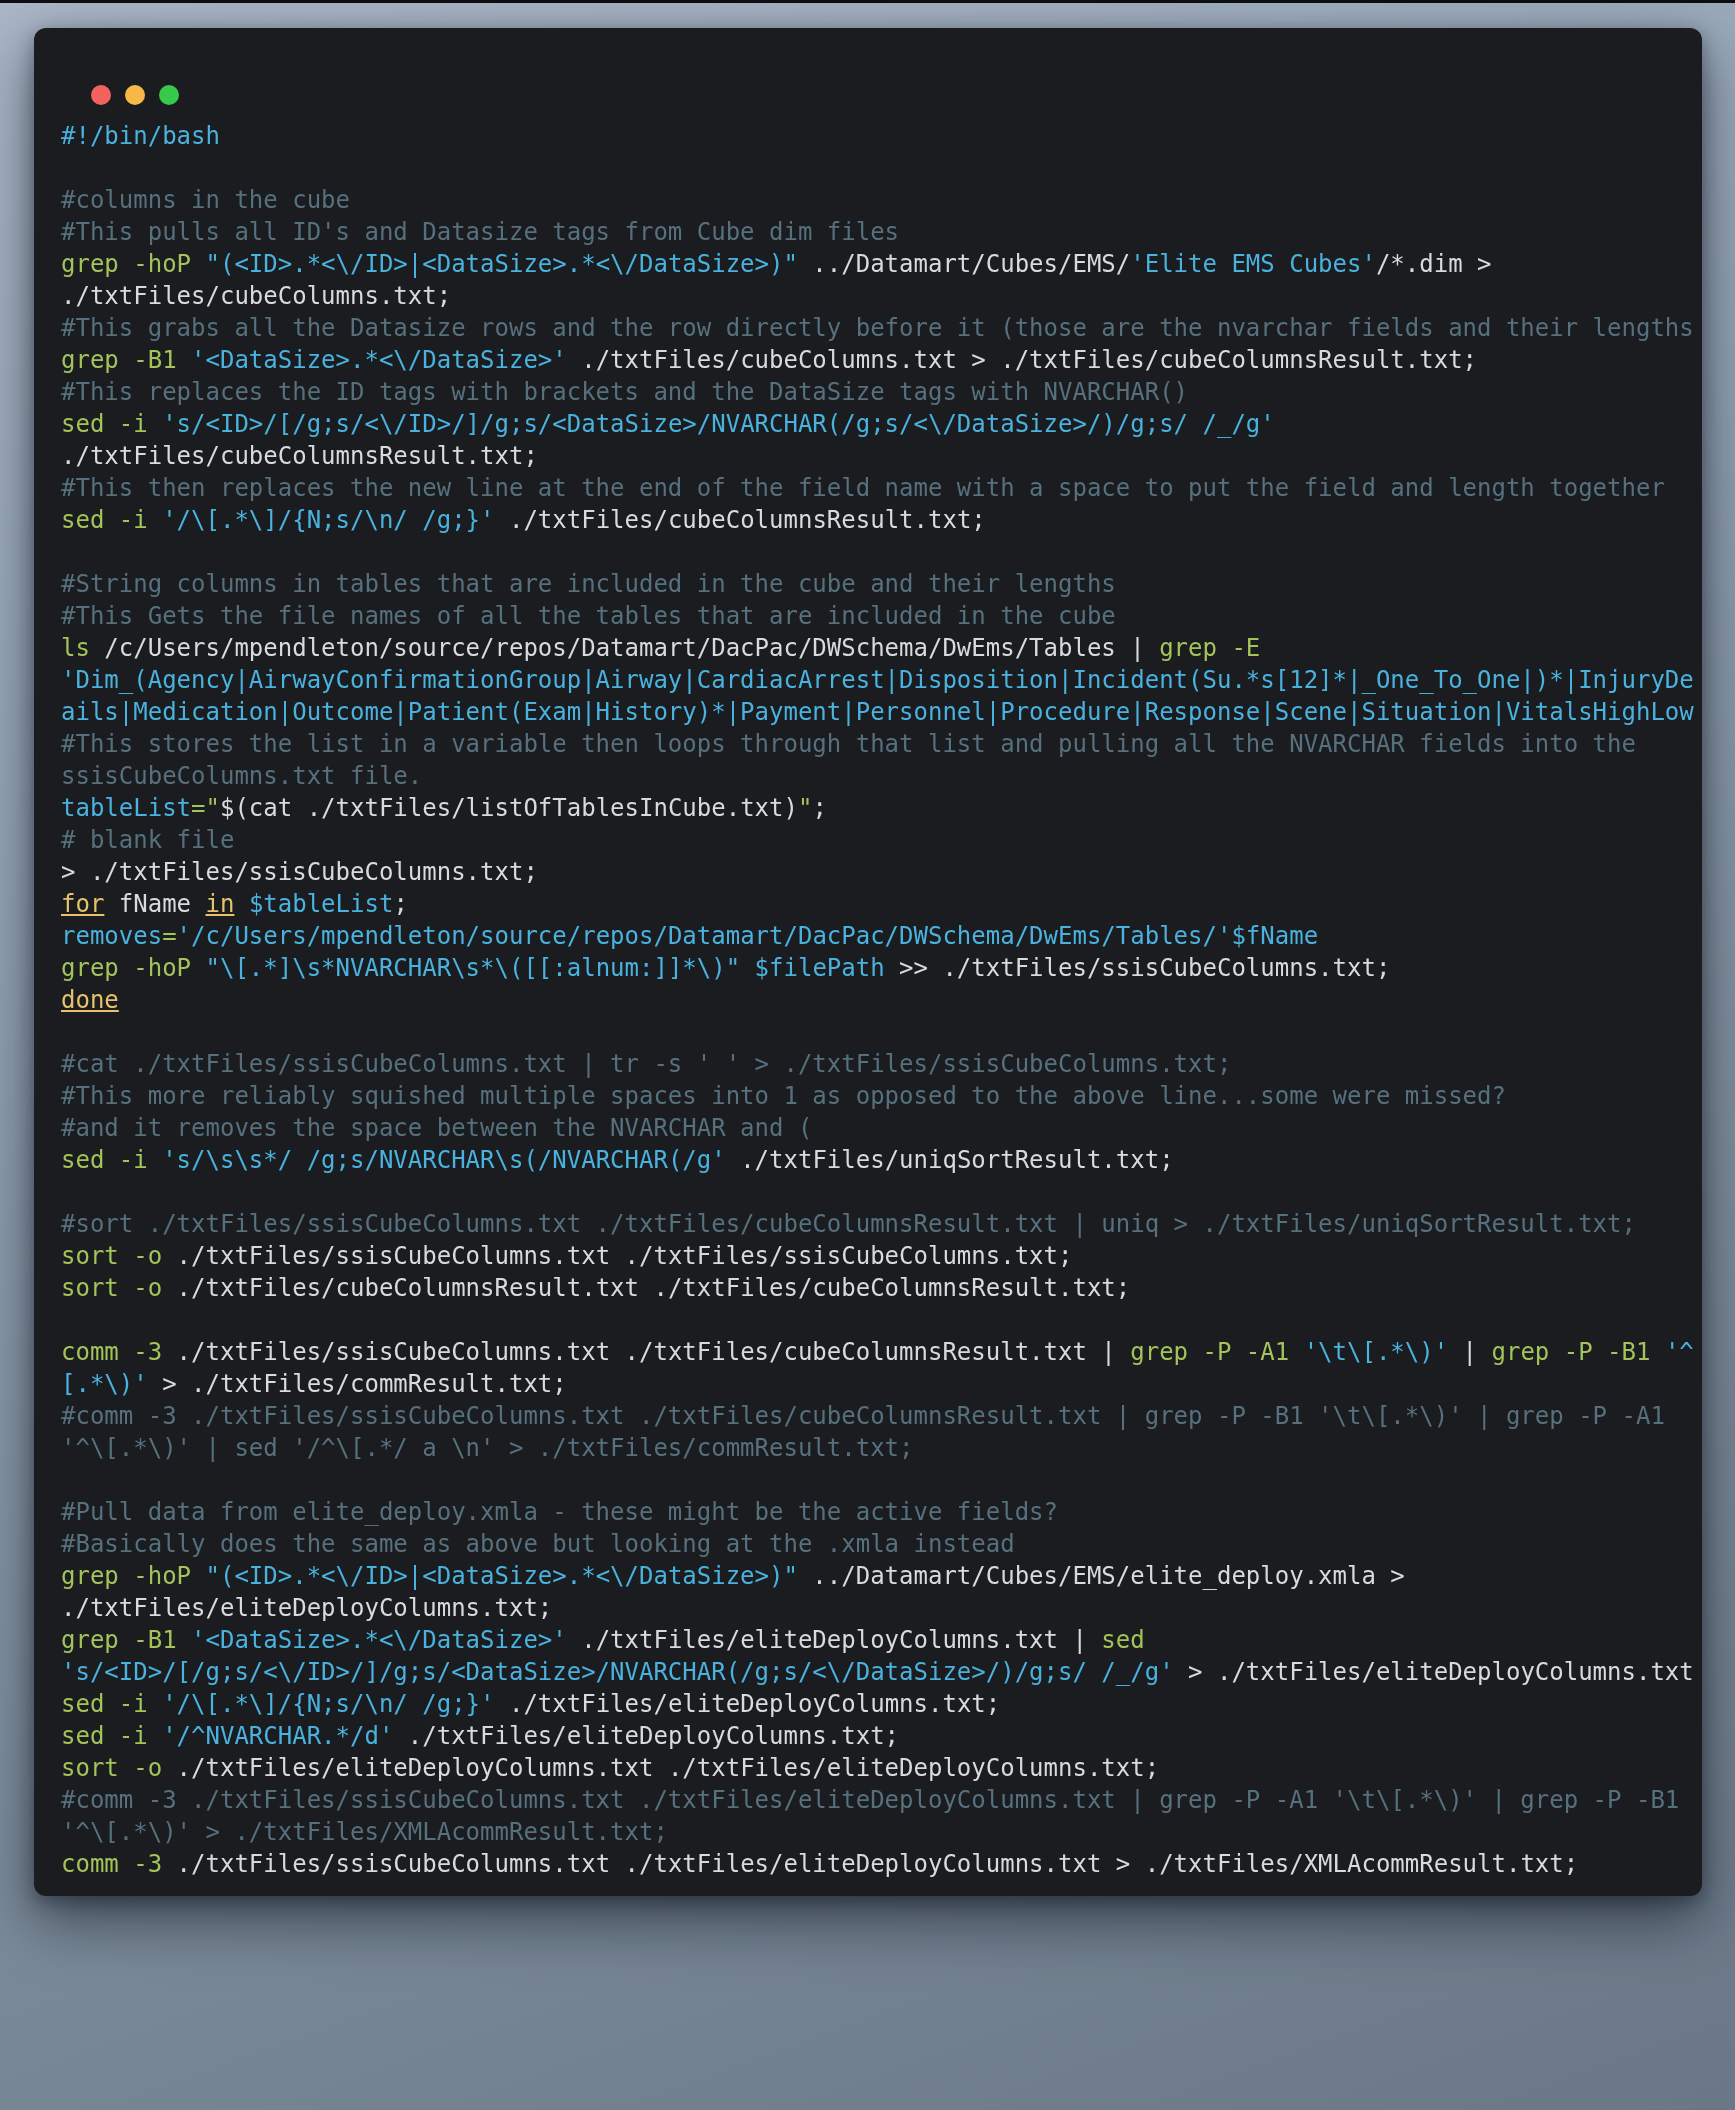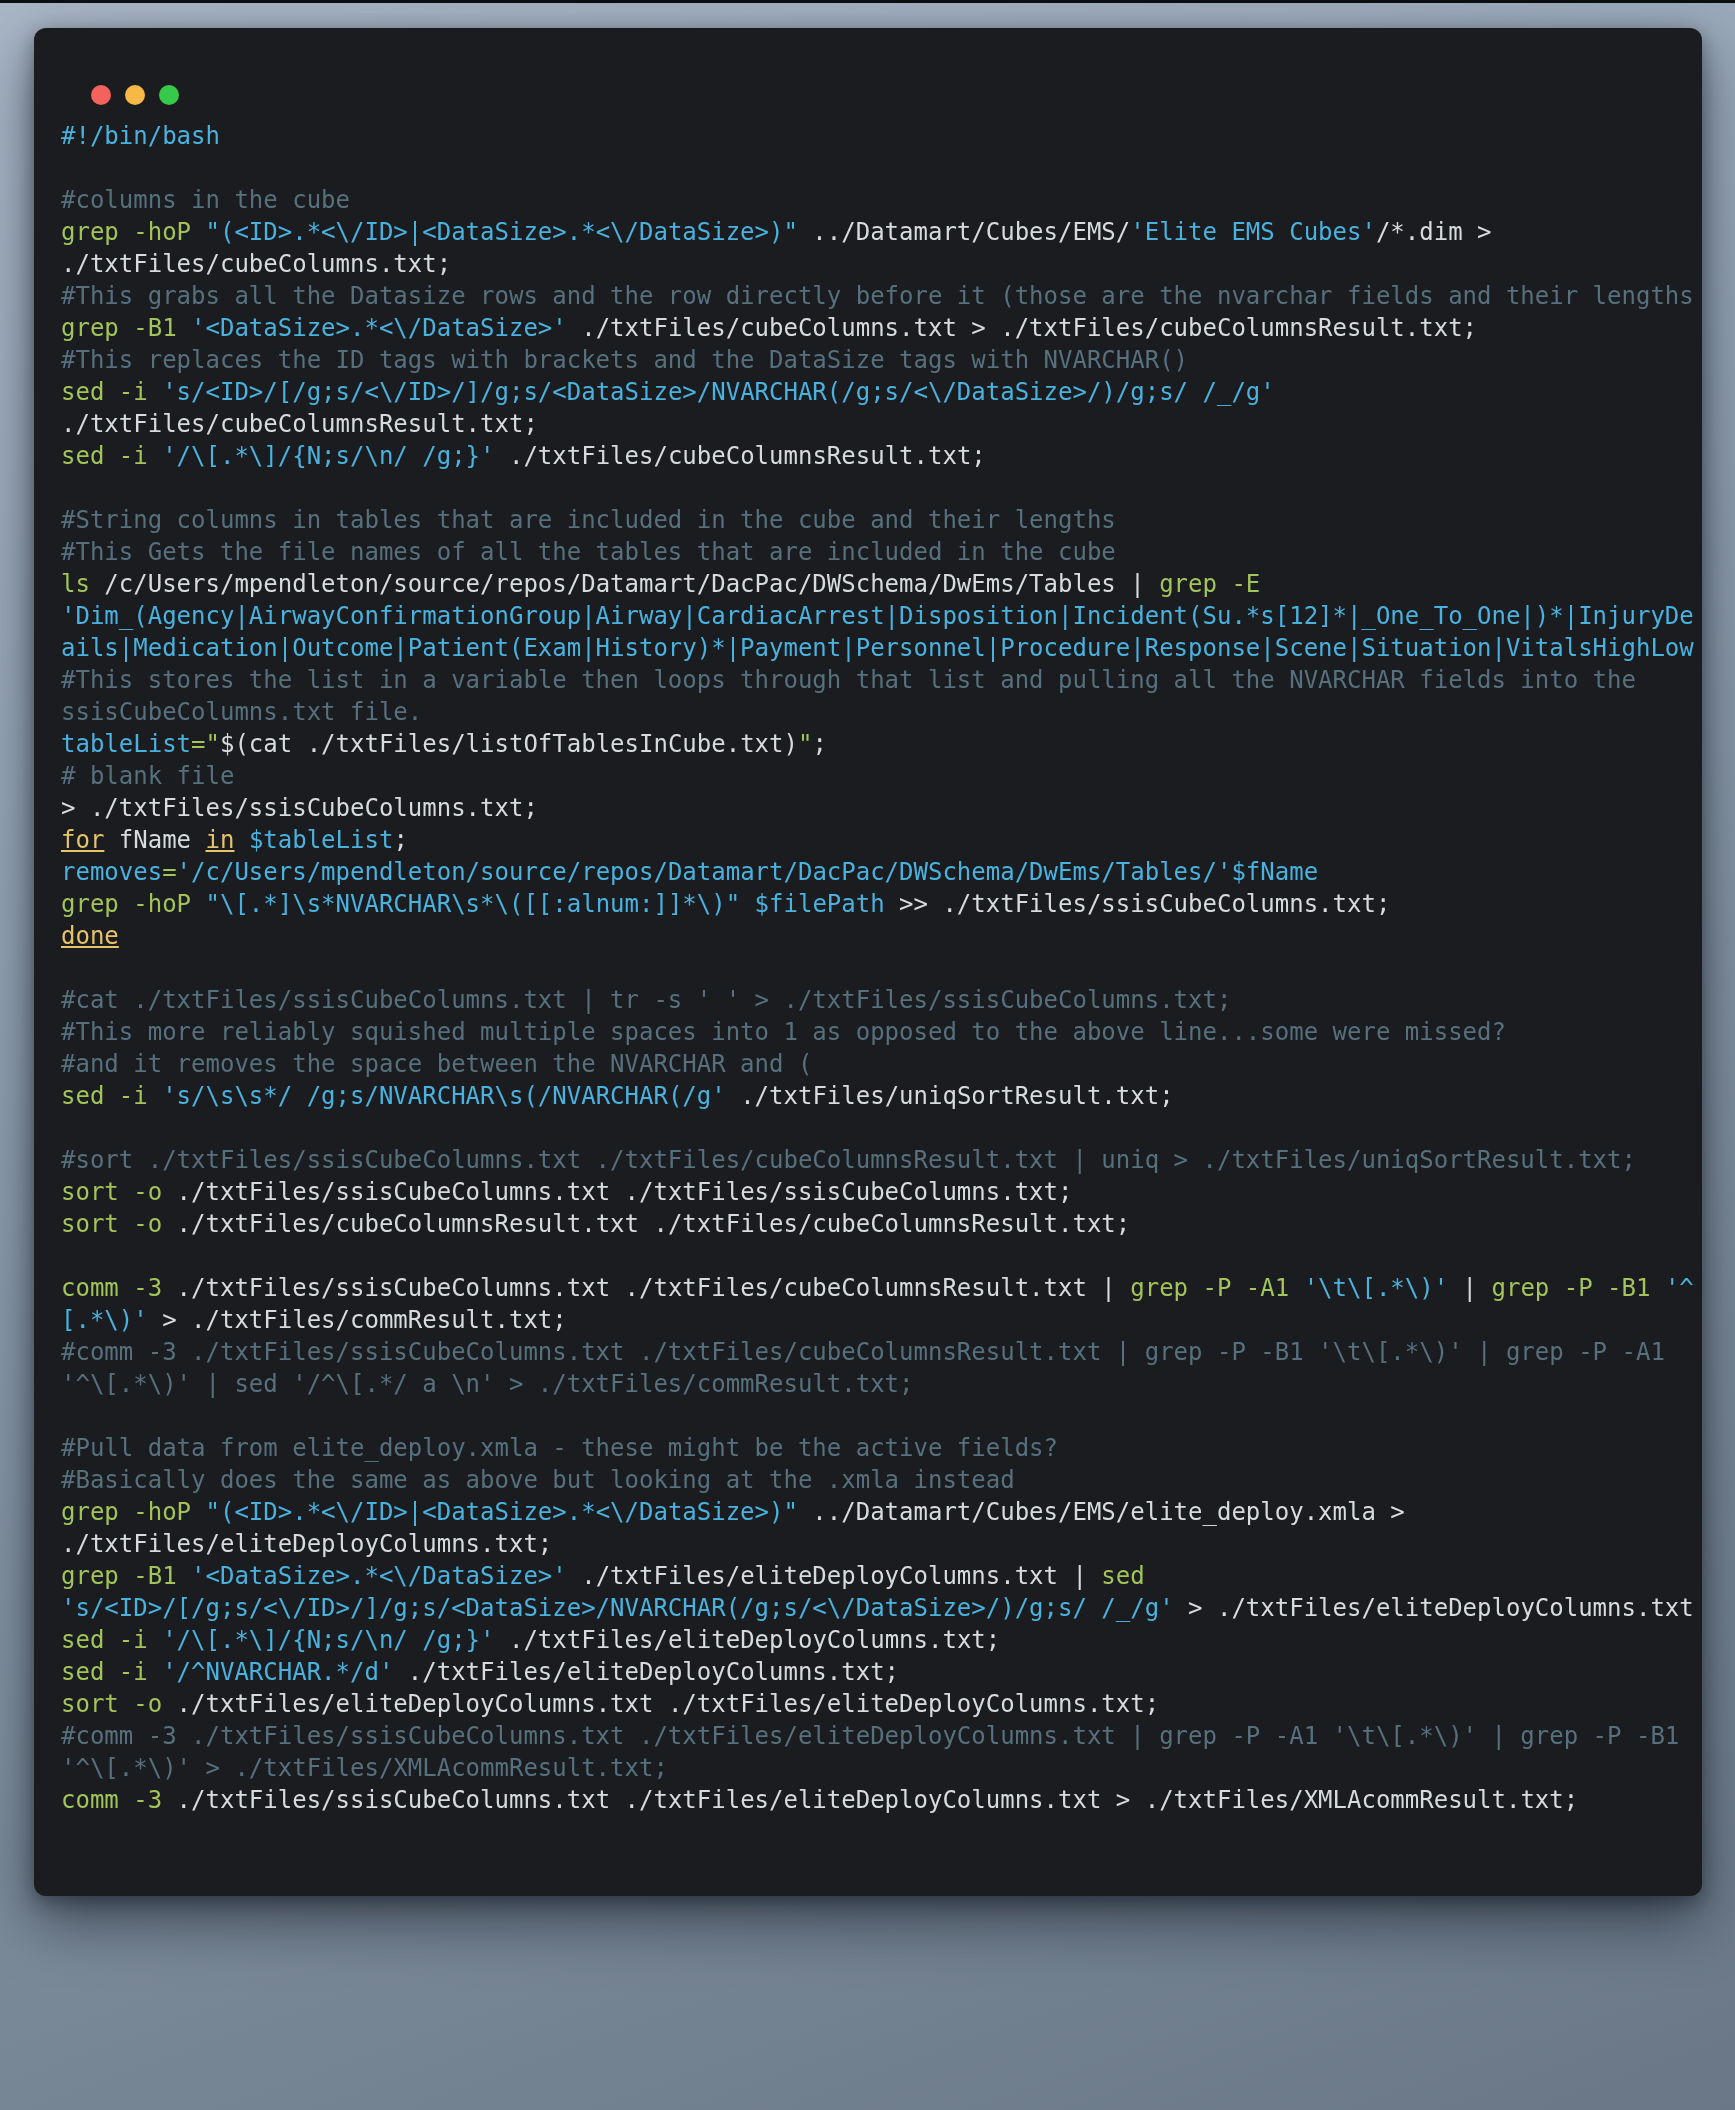--- a/index.html
+++ b/index.html
@@ -37,27 +37,29 @@
 <div class="window">
   <div class="titlebar">
     <div class="light red"></div>
     <div class="light yellow"></div>
     <div class="light green"></div>
   </div>
   <div class="code" id="code">
       <div class="code-line"><span class="tok-b">#!/bin/bash</span></div>
       <div class="code-line">&nbsp;</div>
       <div class="code-line"><span class="tok-c">#columns in the cube</span></div>
+      <div class="code-line"><span class="tok-c">#This pulls all ID's and Datasize tags from Cube dim files</span></div>
       <div class="code-line"><span class="tok-g">grep -hoP </span><span class="tok-b">"(&lt;ID&gt;.*&lt;\/ID&gt;|&lt;DataSize&gt;.*&lt;\/DataSize&gt;)"</span><span class="tok-w"> ../Datamart/Cubes/EMS/</span><span class="tok-b">'Elite EMS Cubes'</span><span class="tok-w">/*.dim &gt;</span></div>
       <div class="code-line"><span class="tok-w">./txtFiles/cubeColumns.txt;</span></div>
       <div class="code-line"><span class="tok-c">#This grabs all the Datasize rows and the row directly before it (those are the nvarchar fields and their lengths)</span></div>
       <div class="code-line"><span class="tok-g">grep -B1 </span><span class="tok-b">'&lt;DataSize&gt;.*&lt;\/DataSize&gt;'</span><span class="tok-w"> ./txtFiles/cubeColumns.txt &gt; ./txtFiles/cubeColumnsResult.txt;</span></div>
       <div class="code-line"><span class="tok-c">#This replaces the ID tags with brackets and the DataSize tags with NVARCHAR()</span></div>
       <div class="code-line"><span class="tok-g">sed -i </span><span class="tok-b">'s/&lt;ID&gt;/[/g;s/&lt;\/ID&gt;/]/g;s/&lt;DataSize&gt;/NVARCHAR(/g;s/&lt;\/DataSize&gt;/)/g;s/ /_/g'</span></div>
       <div class="code-line"><span class="tok-w">./txtFiles/cubeColumnsResult.txt;</span></div>
+      <div class="code-line"><span class="tok-c">#This then replaces the new line at the end of the field name with a space to put the field and length together</span></div>
       <div class="code-line"><span class="tok-g">sed -i </span><span class="tok-b">'/\[.*\]/{N;s/\n/ /g;}'</span><span class="tok-w"> ./txtFiles/cubeColumnsResult.txt;</span></div>
       <div class="code-line">&nbsp;</div>
       <div class="code-line"><span class="tok-c">#String columns in tables that are included in the cube and their lengths</span></div>
       <div class="code-line"><span class="tok-c">#This Gets the file names of all the tables that are included in the cube</span></div>
       <div class="code-line"><span class="tok-g">ls</span><span class="tok-w"> /c/Users/mpendleton/source/repos/Datamart/DacPac/DWSchema/DwEms/Tables | </span><span class="tok-g">grep -E</span></div>
       <div class="code-line"><span class="tok-b">'Dim_(Agency|AirwayConfirmationGroup|Airway|CardiacArrest|Disposition|Incident(Su.*s[12]*|_One_To_One|)*|InjuryDet</span></div>
       <div class="code-line"><span class="tok-b">ails|Medication|Outcome|Patient(Exam|History)*|Payment|Personnel|Procedure|Response|Scene|Situation|VitalsHighLowI</span></div>
       <div class="code-line"><span class="tok-c">#This stores the list in a variable then loops through that list and pulling all the NVARCHAR fields into the</span></div>
       <div class="code-line"><span class="tok-c">ssisCubeColumns.txt file.</span></div>
       <div class="code-line"><span class="tok-b">tableList</span><span class="tok-g">="</span><span class="tok-w">$(cat ./txtFiles/listOfTablesInCube.txt)</span><span class="tok-g">"</span><span class="tok-w">;</span></div>

